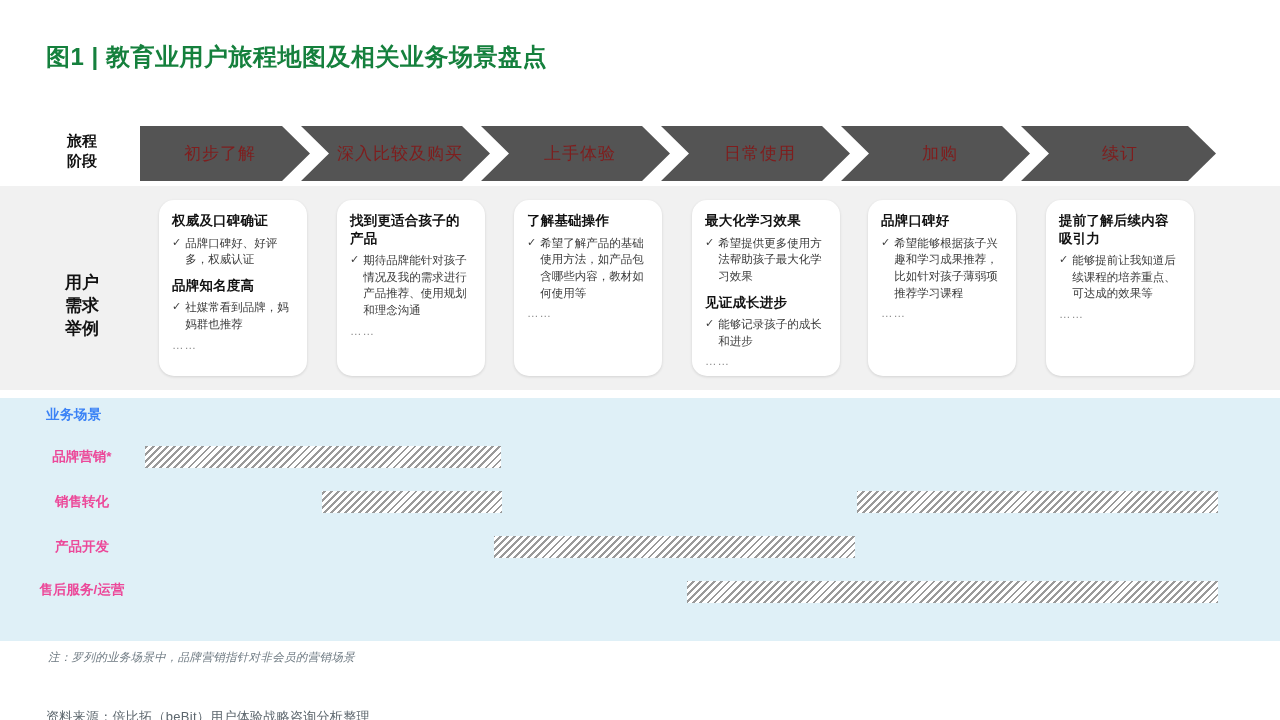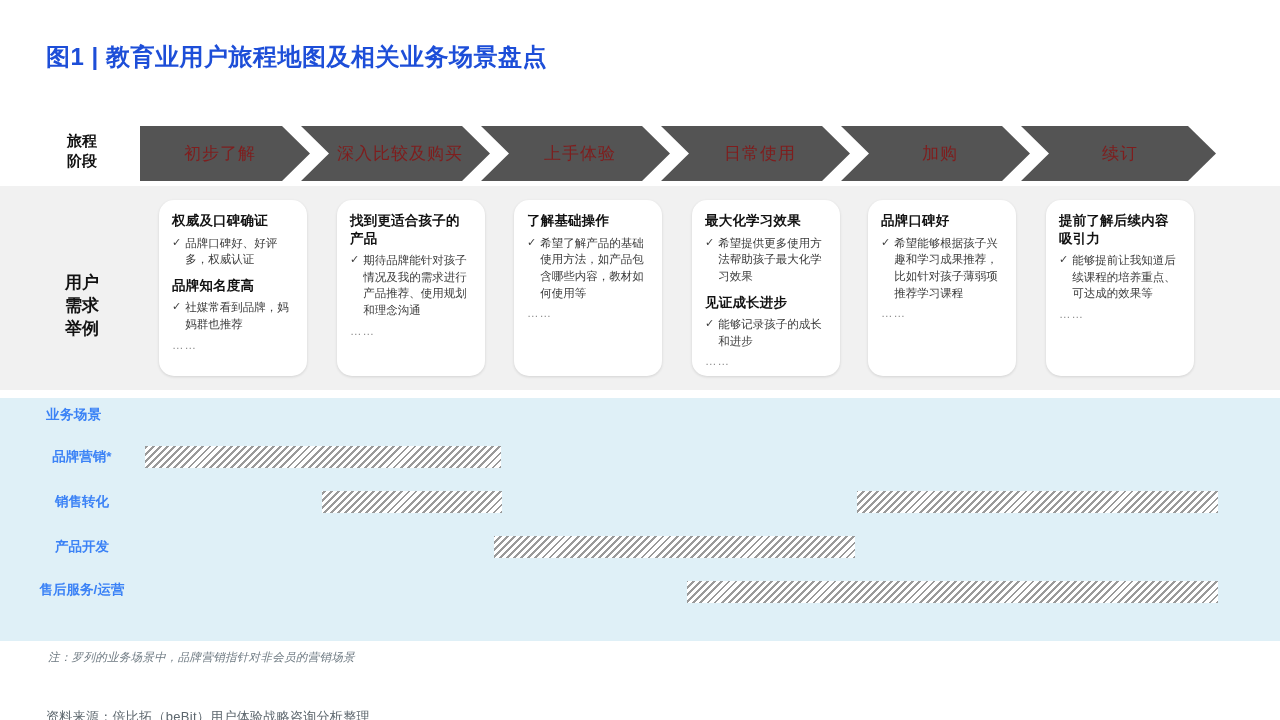--- a/index.html
+++ b/index.html
@@ -6,21 +6,21 @@
   body{
     width:1280px;height:720px;background:#ffffff;
     font-family:"Liberation Sans","DejaVu Sans",sans-serif;
     color:#1a1a1a;overflow:hidden;position:relative;
   }
   .page{position:relative;width:1280px;height:720px;}
 
   
   .title{
     position:absolute;left:46px;top:41px;
-    font-size:24px;font-weight:bold;letter-spacing:.5px;color:#1d4ed8;
+    font-size:24px;font-weight:bold;letter-spacing:.5px;color:#15803d;
     white-space:nowrap;
   }
 
   
   .stage-band{
     position:absolute;left:140px;top:126px;width:1076px;height:55px;
   }
   .stage-band svg{display:block;}
   .stage-labels{position:absolute;left:0;top:0;width:1076px;height:55px;}
   .stage-label{
@@ -68,21 +68,21 @@
   .scn-band{
     position:absolute;left:0;top:398px;width:1280px;height:243px;
     background:#dff0f7;
   }
   .scn-head{
     position:absolute;left:46px;top:406px;
     font-size:13.5px;font-weight:bold;color:#3b82f6;letter-spacing:.4px;
   }
   .scn-row-label{
     position:absolute;left:30px;width:104px;text-align:center;
-    font-size:13.5px;font-weight:bold;color:#3b82f6;line-height:1.35;
+    font-size:13.5px;font-weight:bold;color:#ec4899;line-height:1.35;
   }
   .bar{
     position:absolute;height:22px;
     background-color:#ffffff;
     background-image:repeating-linear-gradient(
       -45deg,
       #9a9a9a 0px, #9a9a9a 2px,
       #ffffff 2px, #ffffff 5px
     );
   }

